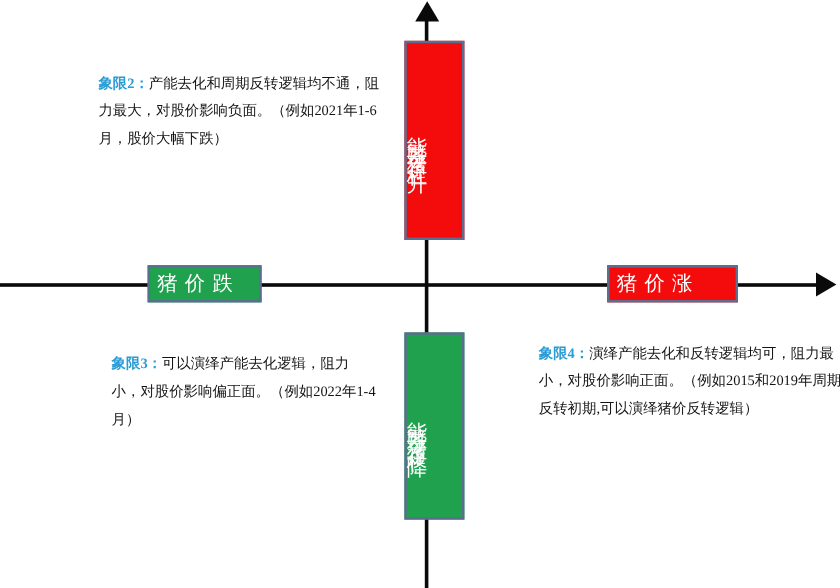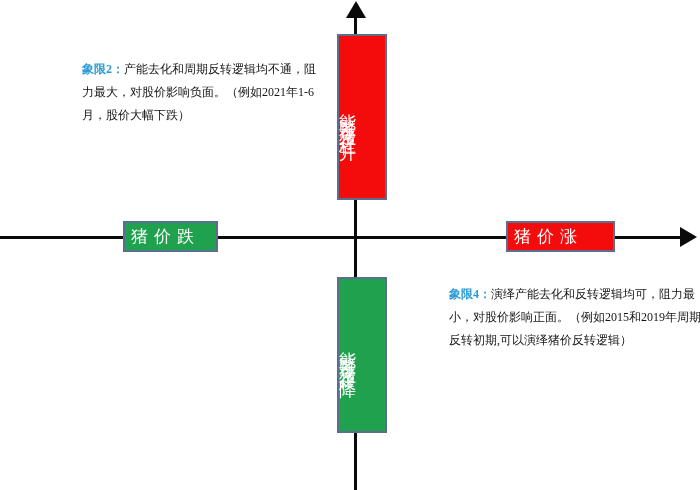--- a/index.html
+++ b/index.html
@@ -116,17 +116,20 @@
   <div class="axis-box hbox left green">
     <span>猪价跌</span>
   </div>
   <div class="axis-box hbox right red">
     <span>猪价涨</span>
   </div>
 
   <div class="quad q2">
     <span class="q-label">象限2：</span><span>产能去化和周期反转逻辑均不通，阻力最大，对股价影响负面。（例如2021年1-6月，股价大幅下跌）</span>
   </div>
+  <div class="quad q3">
+    <span class="q-label">象限3：</span><span>可以演绎产能去化逻辑，阻力小，对股价影响偏正面。（例如2022年1-4月）</span>
+  </div>
   <div class="quad q4">
     <span class="q-label">象限4：</span><span>演绎产能去化和反转逻辑均可，阻力最小，对股价影响正面。（例如2015和2019年周期反转初期,可以演绎猪价反转逻辑）</span>
   </div>
 
 </div>
 
 </body></html>

